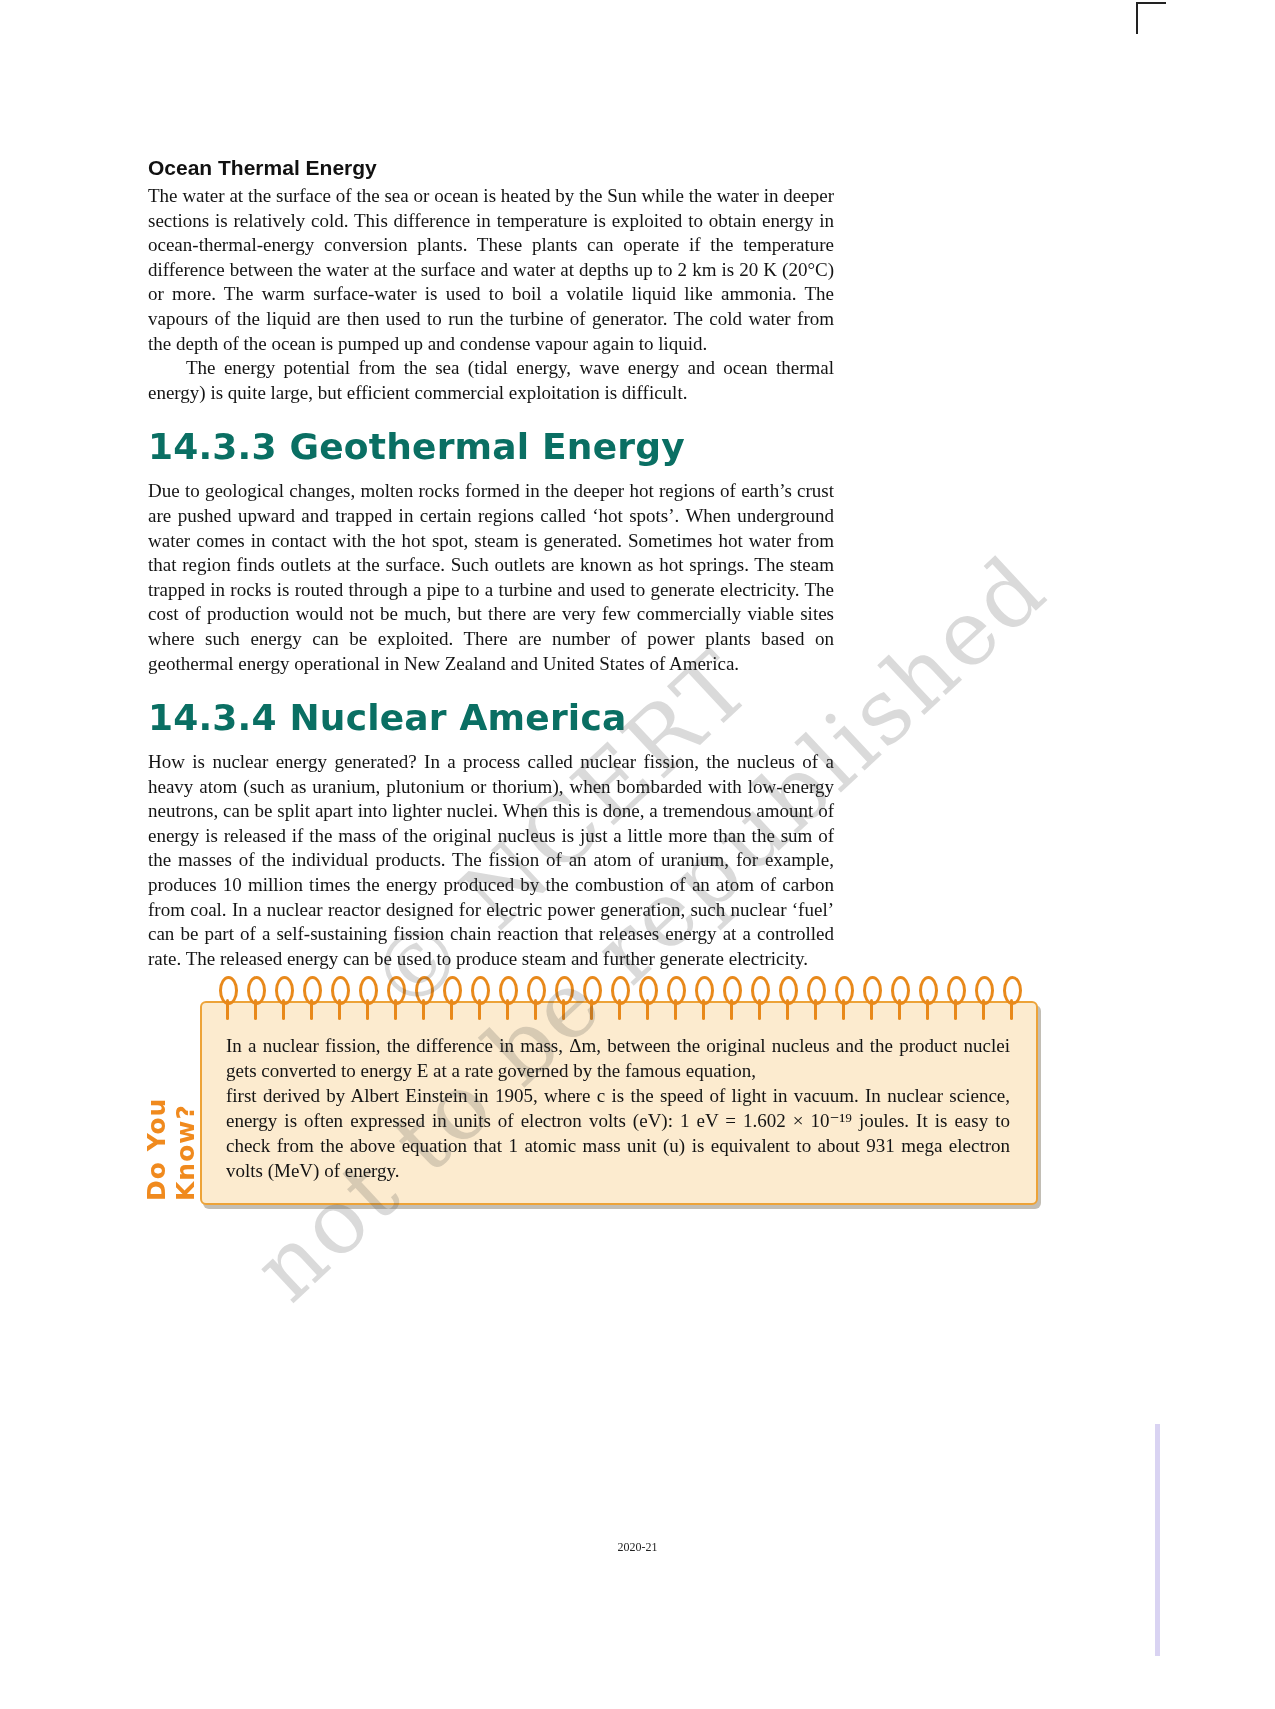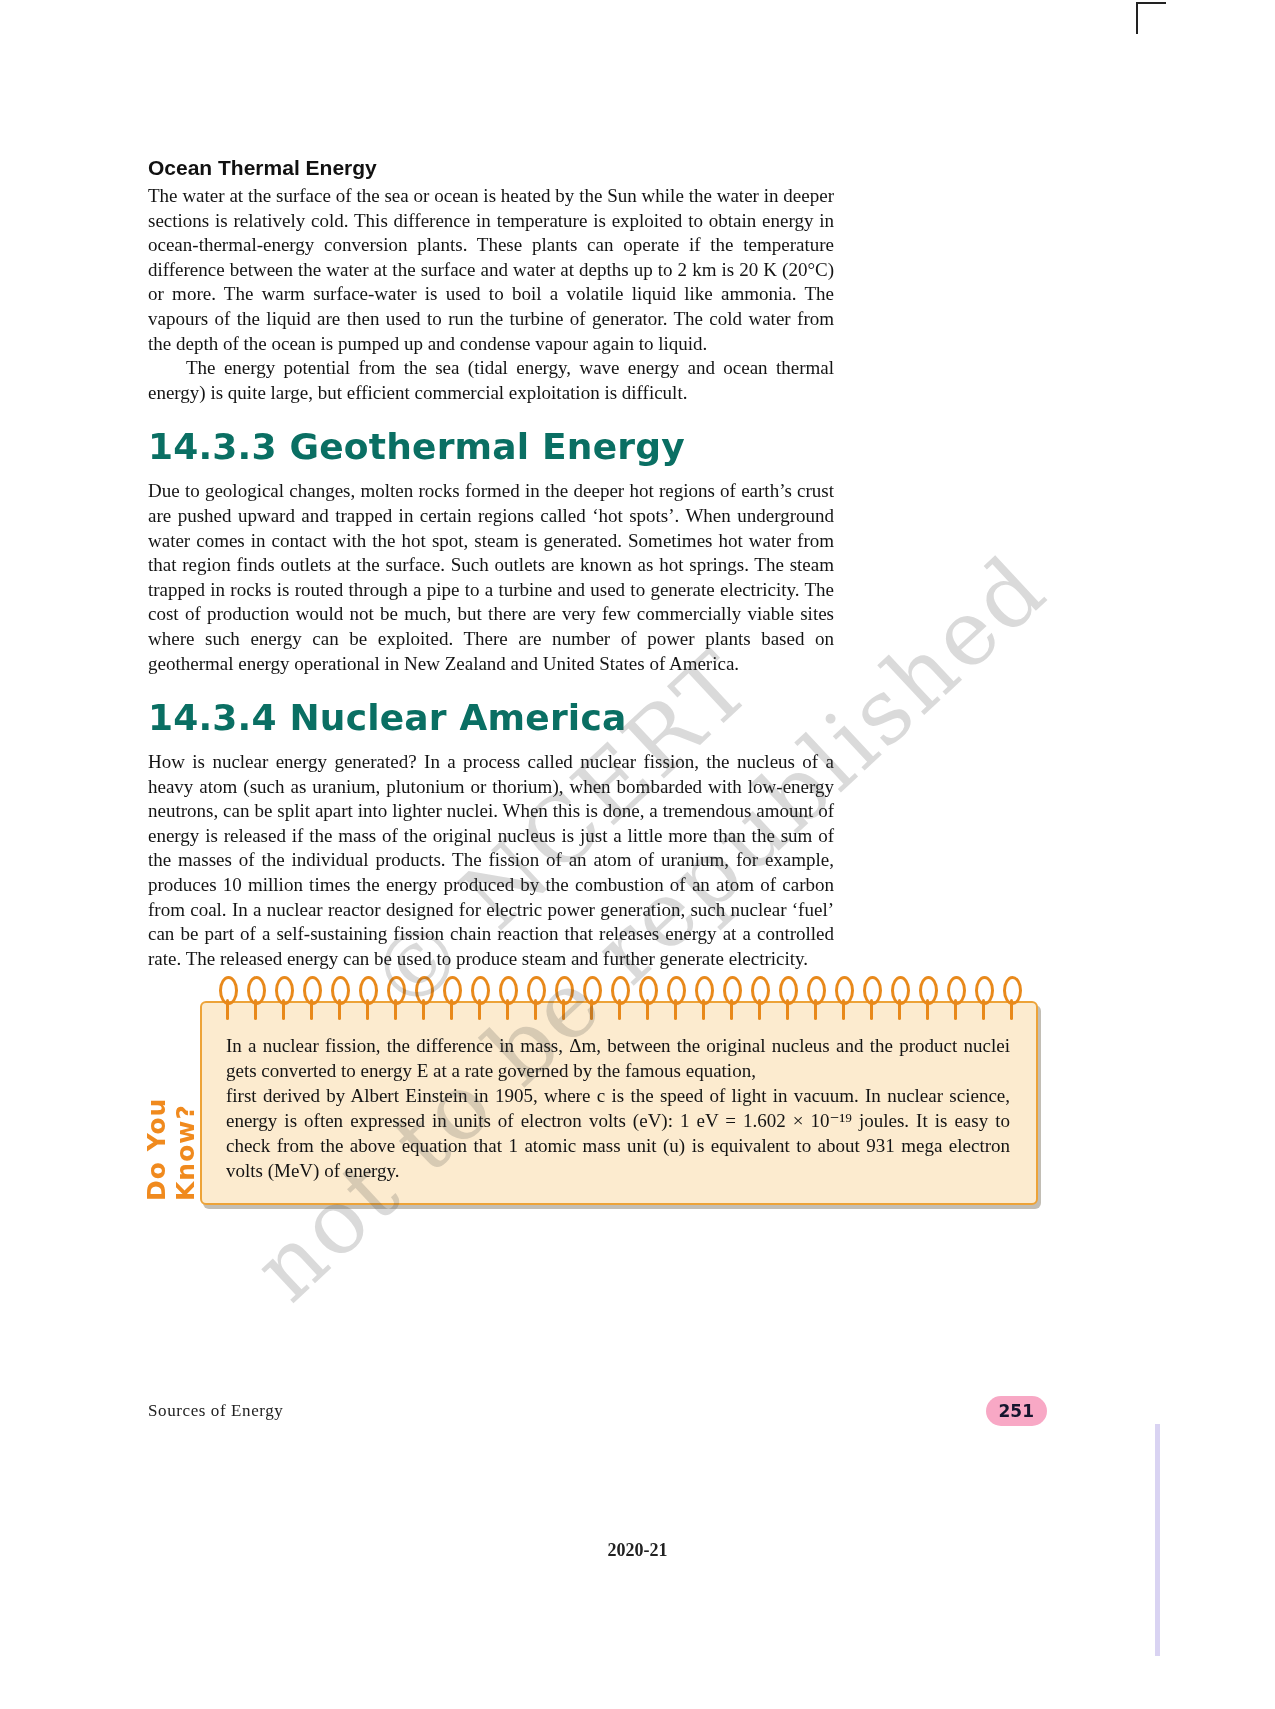--- a/index.html
+++ b/index.html
@@ -90,21 +90,21 @@
   .footer-chapter { font-size:17px; letter-spacing:0.6px; color:#222; }
   .page-badge {
     background:var(--badge-bg, #f8a8c5); color:#15152e;
     font-family:"DejaVu Sans", "Liberation Sans", sans-serif;
     font-weight:bold; font-size:17px;
     padding:5px 13px; border-radius:15px;
   }
 
   .year {
     position:absolute; left:0; top:1540px; width:100%;
-    text-align:center; font-size:18px; color:#222; z-index:1;font-weight:bold;
+    text-align:center; font-size:12px; color:#222; z-index:1;
   }
 
   .edge-tab {
     position:absolute; right:115px; top:1424px; width:5px; height:232px;
     background:var(--edge-tab, #d9d3f2);
   }
 </style>
 </head>
 <body>
 
@@ -163,22 +163,18 @@
             <span class="coil"></span>
             <span class="coil"></span>
           </div>
         <p class="dyk-text">In a nuclear fission, the difference in mass, Δm, between the original nucleus and the product nuclei gets converted to energy E at a rate governed by the famous equation,</p>
         <p class="dyk-text">first derived by Albert Einstein in 1905, where c is the speed of light in vacuum. In nuclear science, energy is often expressed in units of electron volts (eV): 1 eV = 1.602 × 10⁻¹⁹ joules. It is easy to check from the above equation that 1 atomic mass unit (u) is equivalent to about 931 mega electron volts (MeV) of energy.</p>
       </div>
     </div>
 
   </div>
 
-  <div class="footer">
-    <span class="footer-chapter">Sources of Energy</span>
-    <span class="page-badge">251</span>
-  </div>
 
   <div class="year">2020-21</div>
 
   <div class="edge-tab"></div>
 
 </div>
 
 </body></html>

